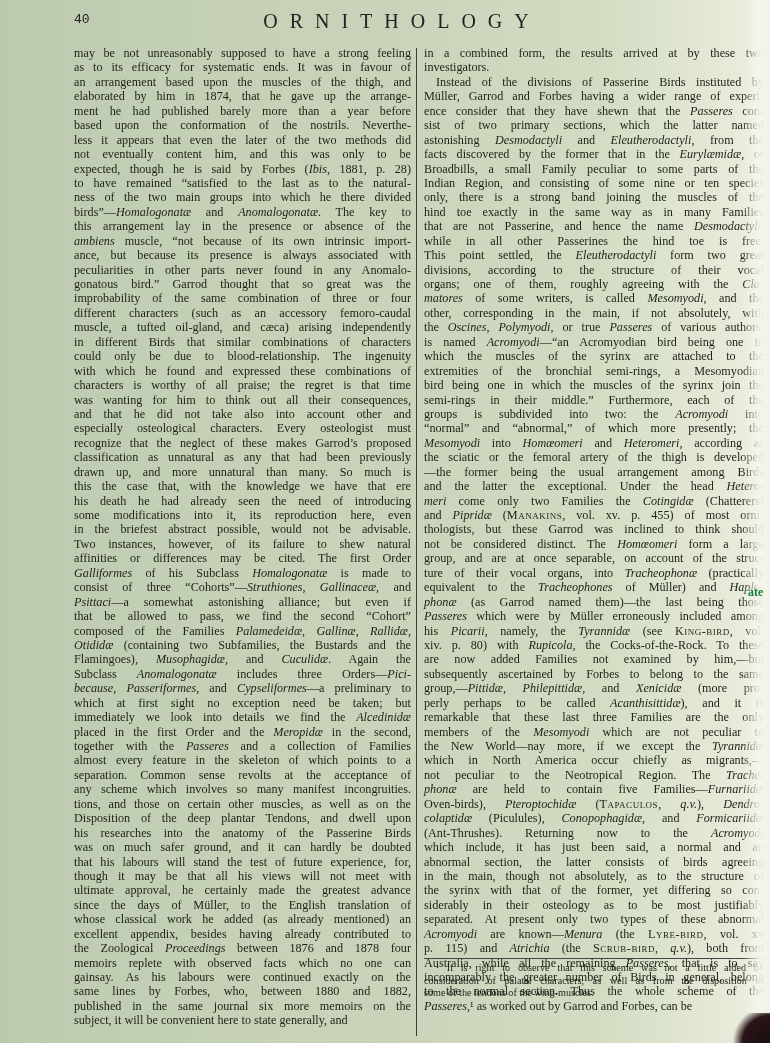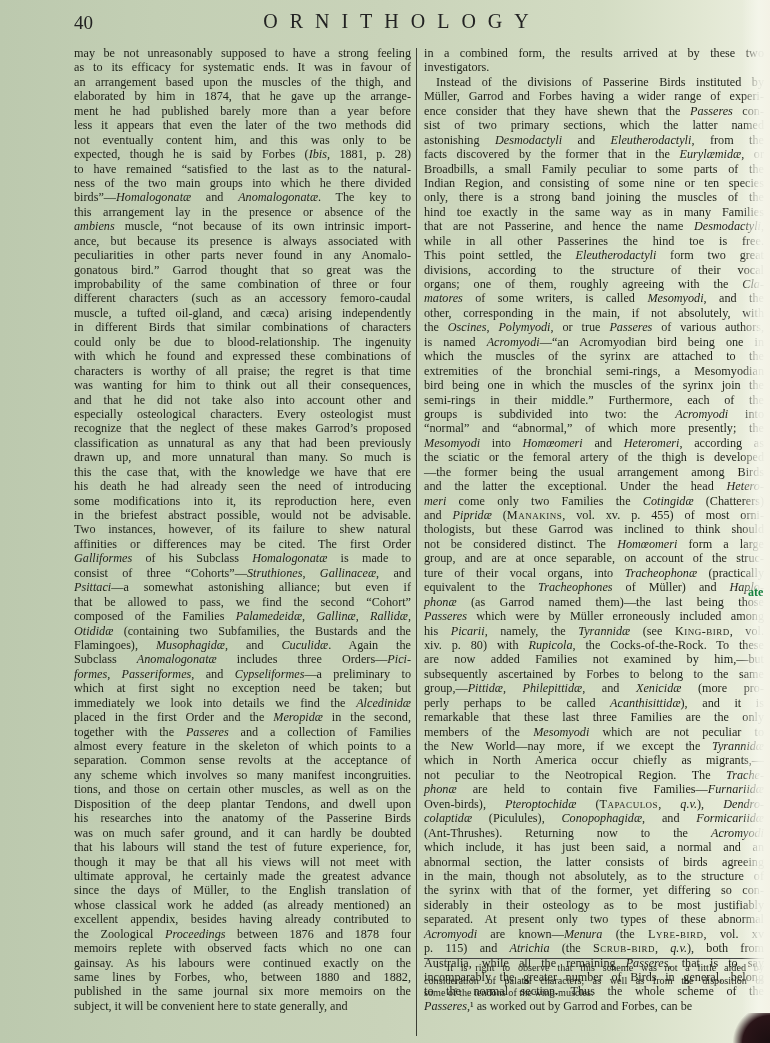--- a/index.html
+++ b/index.html
@@ -4,21 +4,21 @@
 <style>
   html, body { margin:0; padding:0; }
   body {
     width:770px; height:1043px; overflow:hidden; position:relative;
     background: linear-gradient(90deg, #bcc9ae 0%, #c3cfb4 20%, #c9d3b9 50%, #d3dcc3 78%, #e3e8d4 92%, #ecefe0 100%);
     font-family: "Liberation Serif", "DejaVu Serif", serif;
     color:#1e2018;
   }
   .page { position:absolute; left:0; top:0; width:770px; height:1043px; }
   .pagenum {
-    position:absolute; left:74px; top:12px; font-size:19px; color:#222;
+    position:absolute; left:74px; top:12px; font-size:13px; color:#222;font-family:Liberation Mono, monospace;
   }
   .runhead {
     position:absolute; left:0; width:744px; top:10px; text-align:center;
     font-size:20px; letter-spacing:12px; color:#222; padding-left:60px; box-sizing:border-box;
   }
   .col {
     position:absolute; top:46px; font-size:12.2px; line-height:14.45px;
   }
   .col.left { left:74px; width:337px; }
   .col.right { left:424px; width:340px; }
@@ -52,20 +52,21 @@
 <div class="page">
   <div class="pagenum">40</div>
   <div class="runhead">ORNITHOLOGY</div>
 
   <div class="col left" id="col-left">
       <div class="line"><span>may be not unreasonably supposed to have a strong feeling</span></div>
       <div class="line"><span>as to its efficacy for systematic ends.  It was in favour of</span></div>
       <div class="line"><span>an arrangement based upon the muscles of the thigh, and</span></div>
       <div class="line"><span>elaborated by him in 1874, that he gave up the arrange-</span></div>
       <div class="line"><span>ment he had published barely more than a year before</span></div>
+      <div class="line"><span>based upon the conformation of the nostrils.  Neverthe-</span></div>
       <div class="line"><span>less it appears that even the later of the two methods did</span></div>
       <div class="line"><span>not eventually content him, and this was only to be</span></div>
       <div class="line"><span>expected, though he is said by Forbes (</span><i>Ibis</i><span>, 1881, p. 28)</span></div>
       <div class="line"><span>to have remained “satisfied to the last as to the natural-</span></div>
       <div class="line"><span>ness of the two main groups into which he there divided</span></div>
       <div class="line"><span>birds”—</span><i>Homalogonatæ</i><span> and </span><i>Anomalogonatæ</i><span>.  The key to</span></div>
       <div class="line"><span>this arrangement lay in the presence or absence of the</span></div>
       <div class="line"><i>ambiens</i><span> muscle, “not because of its own intrinsic import-</span></div>
       <div class="line"><span>ance, but because its presence is always associated with</span></div>
       <div class="line"><span>peculiarities in other parts never found in any Anomalo-</span></div>
@@ -90,21 +91,21 @@
       <div class="line"><span>Two instances, however, of its failure to shew natural</span></div>
       <div class="line"><span>affinities or differences may be cited.  The first Order</span></div>
       <div class="line"><i>Galliformes</i><span> of his Subclass </span><i>Homalogonatæ</i><span> is made to</span></div>
       <div class="line"><span>consist of three “Cohorts”—</span><i>Struthiones</i><span>, </span><i>Gallinaceæ</i><span>, and</span></div>
       <div class="line"><i>Psittaci</i><span>—a somewhat astonishing alliance; but even if</span></div>
       <div class="line"><span>that be allowed to pass, we find the second “Cohort”</span></div>
       <div class="line"><span>composed of the Families </span><i>Palamedeidæ</i><span>, </span><i>Gallinæ</i><span>, </span><i>Rallidæ</i><span>,</span></div>
       <div class="line"><i>Otididæ</i><span> (containing two Subfamilies, the Bustards and the</span></div>
       <div class="line"><span>Flamingoes), </span><i>Musophagidæ</i><span>, and </span><i>Cuculidæ</i><span>.  Again the</span></div>
       <div class="line"><span>Subclass </span><i>Anomalogonatæ</i><span> includes three Orders—</span><i>Pici-</i></div>
-      <div class="line"><i>formes</i><span>, </span><i>Passeriformes</i><span>, and </span><i>Cypseliformes</i><span>—a preliminary to</span></div>
+      <div class="line"><i>because</i><span>, </span><i>Passeriformes</i><span>, and </span><i>Cypseliformes</i><span>—a preliminary to</span></div>
       <div class="line"><span>which at first sight no exception need be taken; but</span></div>
       <div class="line"><span>immediately we look into details we find the </span><i>Alcedinidæ</i></div>
       <div class="line"><span>placed in the first Order and the </span><i>Meropidæ</i><span> in the second,</span></div>
       <div class="line"><span>together with the </span><i>Passeres</i><span> and a collection of Families</span></div>
       <div class="line"><span>almost every feature in the skeleton of which points to a</span></div>
       <div class="line"><span>separation.  Common sense revolts at the acceptance of</span></div>
       <div class="line"><span>any scheme which involves so many manifest incongruities.</span></div>
       <div class="line"><span>tions, and those on certain other muscles, as well as on the</span></div>
       <div class="line"><span>Disposition of the deep plantar Tendons, and dwell upon</span></div>
       <div class="line"><span>his researches into the anatomy of the Passerine Birds</span></div>

